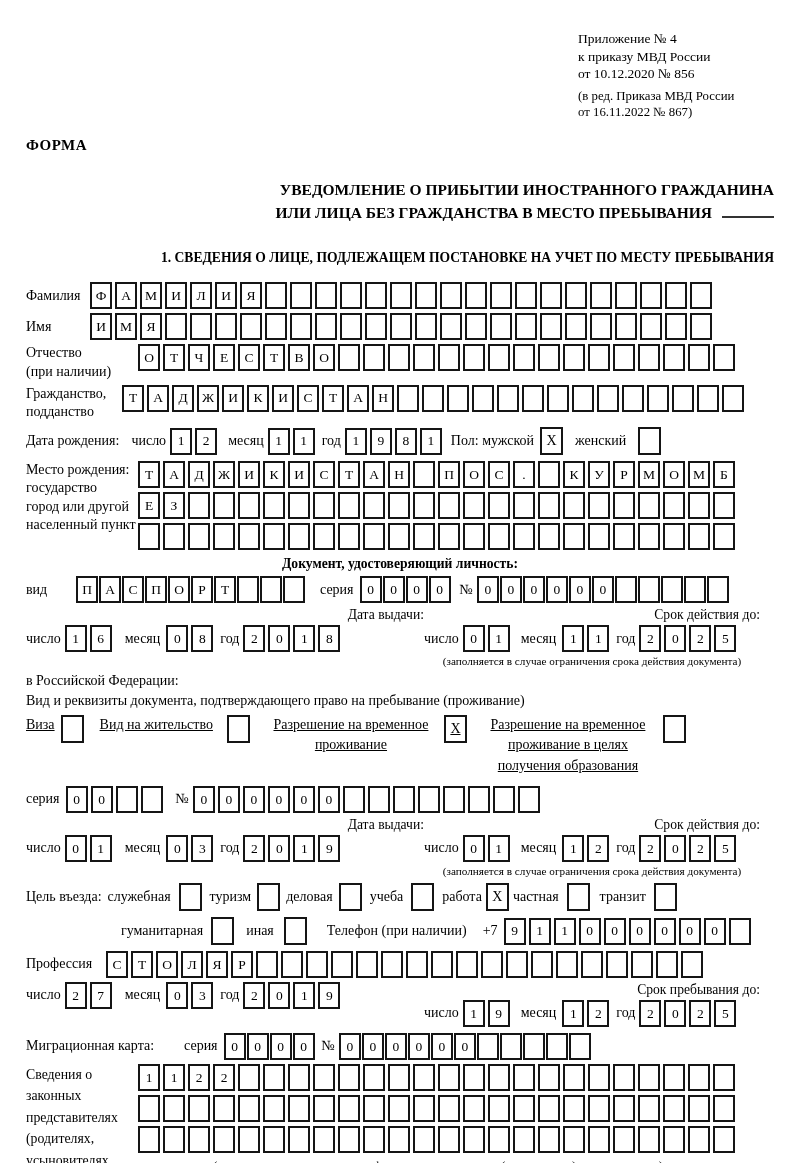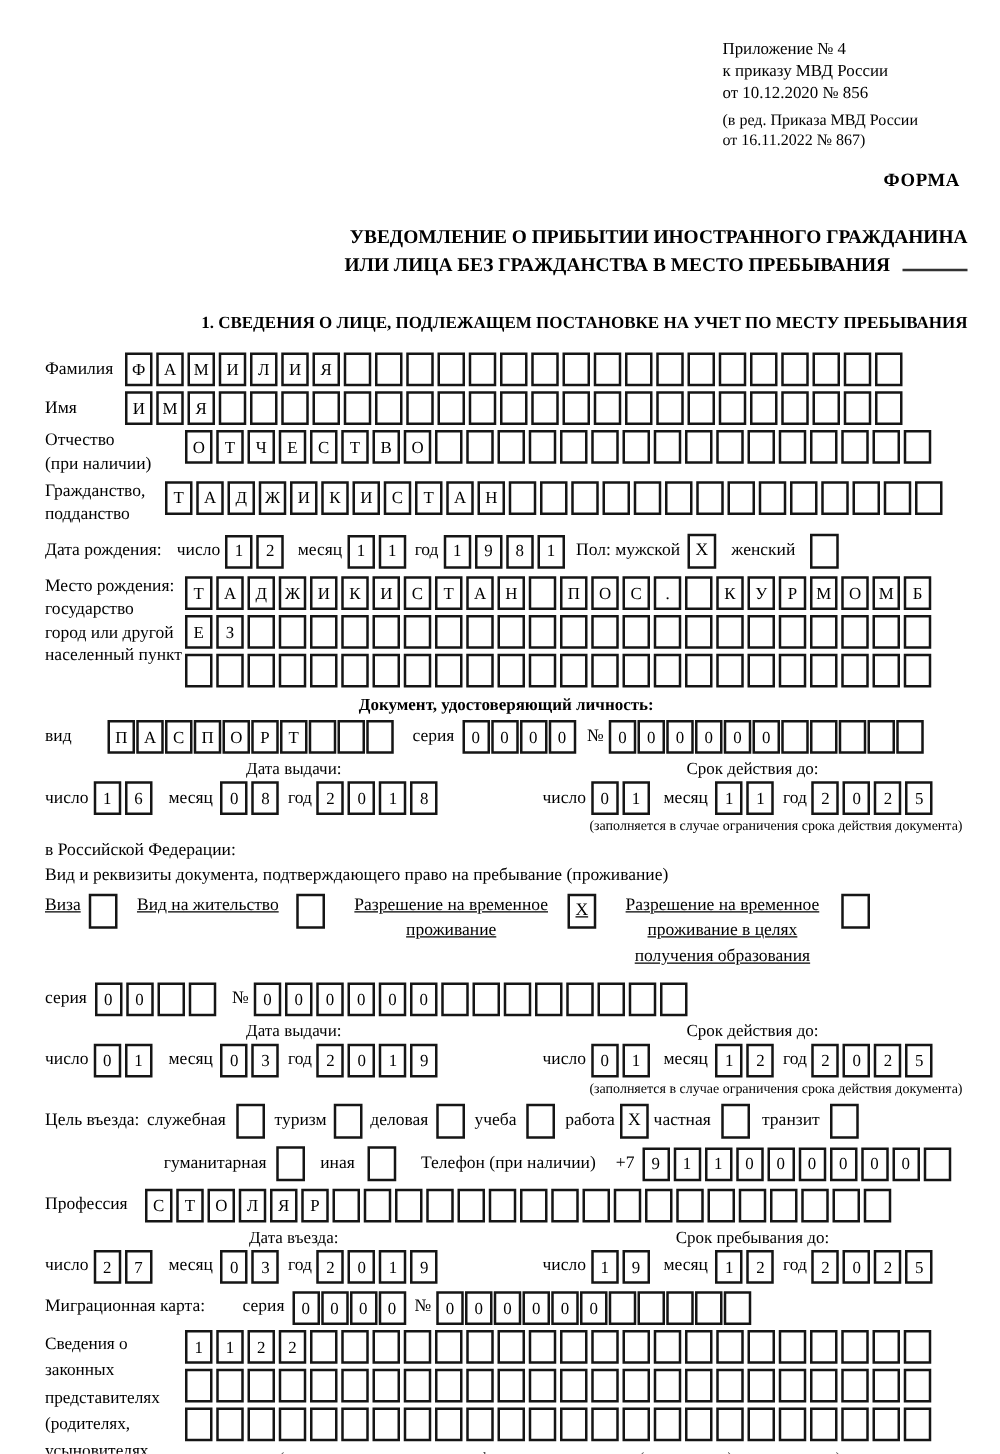--- a/index.html
+++ b/index.html
@@ -1,22 +1,22 @@
 <!DOCTYPE html>
 <html><head>
 <meta charset="utf-8">
 <style>
   html,body { margin:0; padding:0; background:#fff; }
   body { width:800px; height:1163px; font-family:"Liberation Serif", serif; color:#000; font-size:14px; overflow:hidden; }
-  .page { box-sizing:border-box; width:800px; height:1163px; padding:30px 26px 0 36px; }
+  .page { box-sizing:border-box; width:800px; height:1163px; padding:30px 26px 0 26px; }
 
   
   .appendix { margin-left:auto; width:196px; font-size:13.5px; line-height:1.3; }
   .appendix .edition { font-size:12.8px; margin-top:5px; }
-  .form-label { text-align:right; font-weight:bold; font-size:15px; letter-spacing:.5px; margin:16px 6px 0 0; }
+  .form-label { font-weight:bold; font-size:15px; letter-spacing:.5px; margin:16px 6px 0 0; }
 
   
   .title { text-align:right; font-weight:bold; font-size:15.5px; line-height:1.5; margin-top:24px; }
   .title-underline { display:inline-block; width:52px; border-bottom:2px solid #333; margin-left:10px; }
   .section-heading { text-align:right; font-weight:bold; font-size:13.6px; margin-top:26px; margin-bottom:16px; }
 
   
   .row { display:flex; align-items:center; margin-bottom:4px; }
   .row.top { align-items:flex-start; }
   .lbl { flex:none; line-height:1.3; }
@@ -36,23 +36,23 @@
   .ml30{margin-left:30px} .ml95{margin-left:95px}
   .mr4{margin-right:4px} .mr6{margin-right:6px}
 
   
   .doc-heading { text-align:center; font-weight:bold; font-size:13.6px; margin:6px 0 4px 0; }
 
   
   .date-block { display:flex; margin:2px 0 6px 0; }
   .date-left { width:398px; }
   .date-right { width:336px; }
-  .date-title { text-align:center; font-size:13.6px; margin-bottom:2px; }
+  .date-title { text-align:right; font-size:13.6px; margin-bottom:2px; }
   .date-fields { display:flex; align-items:center; }
-  .date-note { font-size:11.2px; text-align:right; margin-top:3px; white-space:nowrap; }
+  .date-note { font-size:11.2px; text-align:center; margin-top:3px; white-space:nowrap; }
 
   .intro-line { margin:4px 0 2px 0; }
   .permit-row { margin:6px 0 10px 0;text-decoration:underline; }
   .permit-row .lbl { line-height:1.45; }
 
   
   .rep-block { display:flex; align-items:flex-start; margin-top:2px; }
   .rep-labels { width:112px; font-size:13.8px; line-height:1.55; flex:none; }
   .rep-note { font-size:12.3px; text-align:center; margin-top:6px; }
 </style>
@@ -560,21 +560,20 @@
         <span class="cell"></span>
         <span class="cell"></span>
         <span class="cell"></span>
         <span class="cell"></span>
         <span class="cell"></span>
       </div>
   </div>
 
   <div class="date-block" style="margin-top:4px">
     <div class="date-left">
-      <div class="date-title">Дата въезда:</div>
       <div class="date-fields">
         <span class="lbl mr4">число</span>
         <div class="cells">
             <span class="cell">2</span>
             <span class="cell">7</span>
           </div>
         <span class="lbl ml10 mr6">месяц</span>
         <div class="cells">
             <span class="cell">0</span>
             <span class="cell">3</span>

